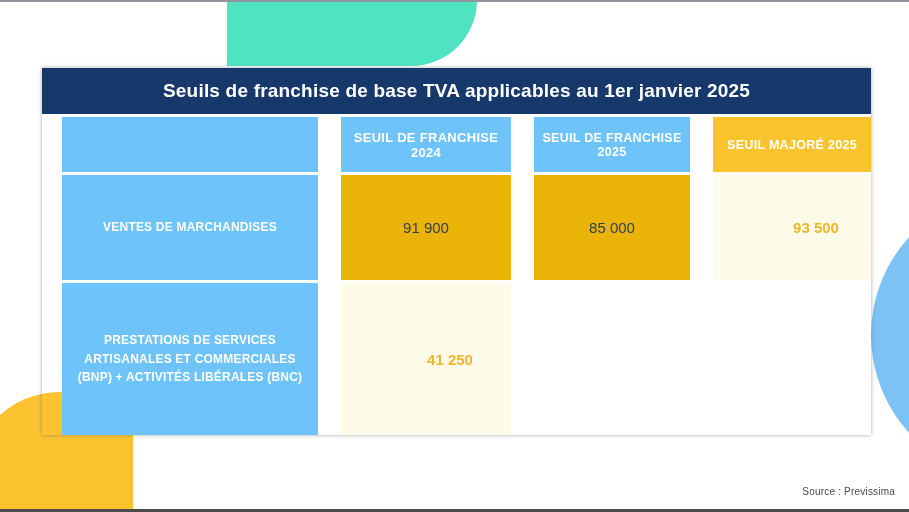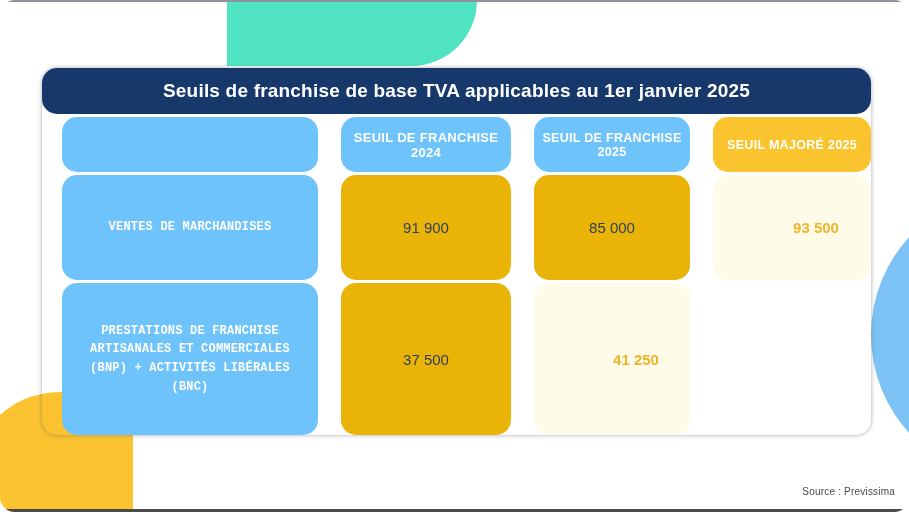--- a/index.html
+++ b/index.html
@@ -1,15 +1,15 @@
 <!DOCTYPE html>
 <html><head>
 <meta charset="utf-8">
 <style>
-  * { margin: 0; padding: 0; box-sizing: border-box; border-radius: 15px; }
+  * { margin: 0; padding: 0; box-sizing: border-box; }
   html, body { width: 909px; height: 512px; }
   body {
     position: relative;
     overflow: hidden;
     background: #ffffff;
     font-family: "Liberation Sans", sans-serif;
   }
 
   
   .top-line {
@@ -56,21 +56,21 @@
   .cell {
     display: flex; align-items: center; justify-content: center;
     text-align: center;
     margin-left: 20px;
   }
   .head-blue { background: #6ec3fb; color: #ffffff; font-weight: bold; font-size: 13px; letter-spacing: 0.3px; }
   .head-blue.smaller { font-size: 12.5px; }
   .head-yellow { background: #f9c42d; color: #ffffff; font-weight: bold; font-size: 12.5px; letter-spacing: 0.3px; }
   .label-blue {
     background: #6ec3fb; color: #ffffff; font-weight: bold; font-size: 12px;
-    line-height: 1.55; letter-spacing: 0.2px; padding: 2px 8px; font-family: Liberation Mono, monospace;
+    line-height: 1.55; letter-spacing: 0.2px; padding: 2px 8px;
   }
   .val-light { background: #eab308; color: #2e4154; font-size: 15px; }
   .val-cream { background: #fefbe9; color: #f0b429; font-size: 15px; font-weight: bold; padding-left: 48px; }
 
   .source-note {
     position: absolute; right: 14px; top: 486px; z-index: 10;
     font-size: 10px; color: #4a4a4a; letter-spacing: 0.2px;
   }
 </style>
 </head>
@@ -90,19 +90,18 @@
     <div class="cell head-blue"></div>
     <div class="cell head-blue">SEUIL DE FRANCHISE 2024</div>
     <div class="cell head-blue smaller">SEUIL DE FRANCHISE 2025</div>
     <div class="cell head-yellow">SEUIL MAJORÉ 2025</div>
 
     <div class="cell label-blue">VENTES DE MARCHANDISES</div>
     <div class="cell val-light">91 900</div>
     <div class="cell val-light">85 000</div>
     <div class="cell val-cream">93 500</div>
 
-    <div class="cell label-blue">PRESTATIONS DE FRANCHISE ARTISANALES ET COMMERCIALES (BNP) + ACTIVITÉS LIBÉRALES (BNC)</div>
-    <div class="cell val-light">37 500</div>
+    <div class="cell label-blue">PRESTATIONS DE SERVICES ARTISANALES ET COMMERCIALES (BNP) + ACTIVITÉS LIBÉRALES (BNC)</div>
     <div class="cell val-cream">41 250</div>
   </div>
 </div>
 
 <div class="source-note">Source : Previssima</div>
 
 </body></html>

